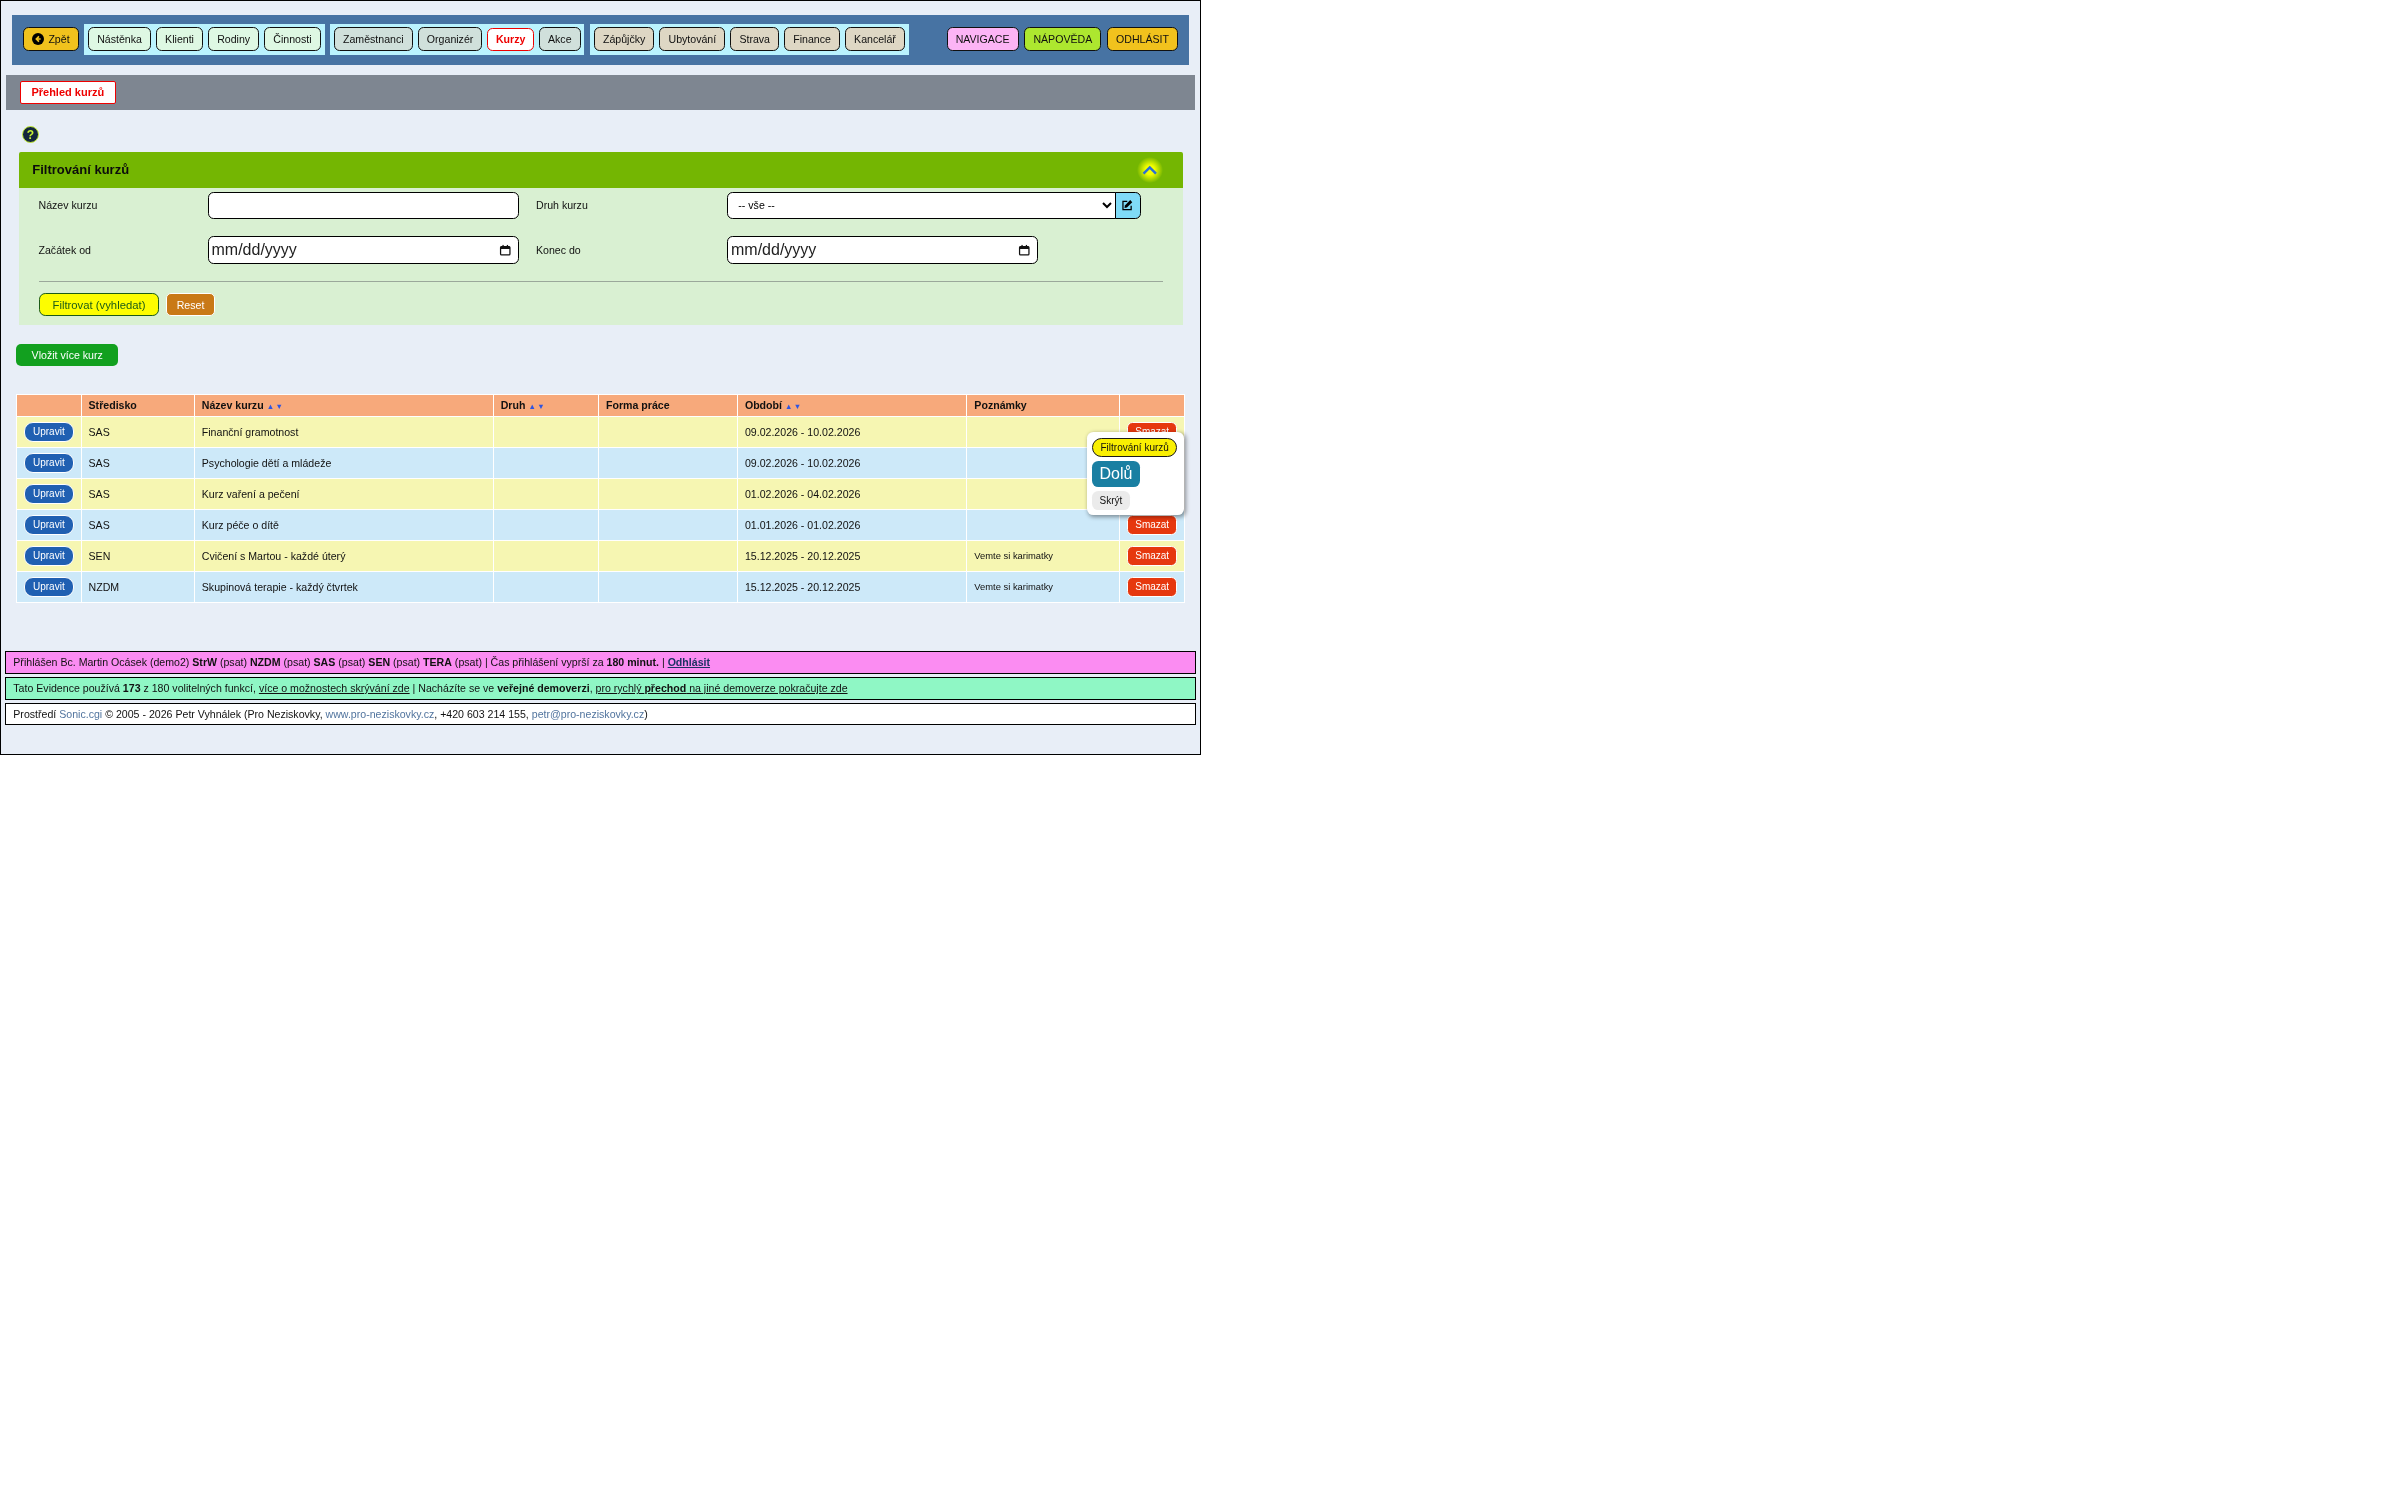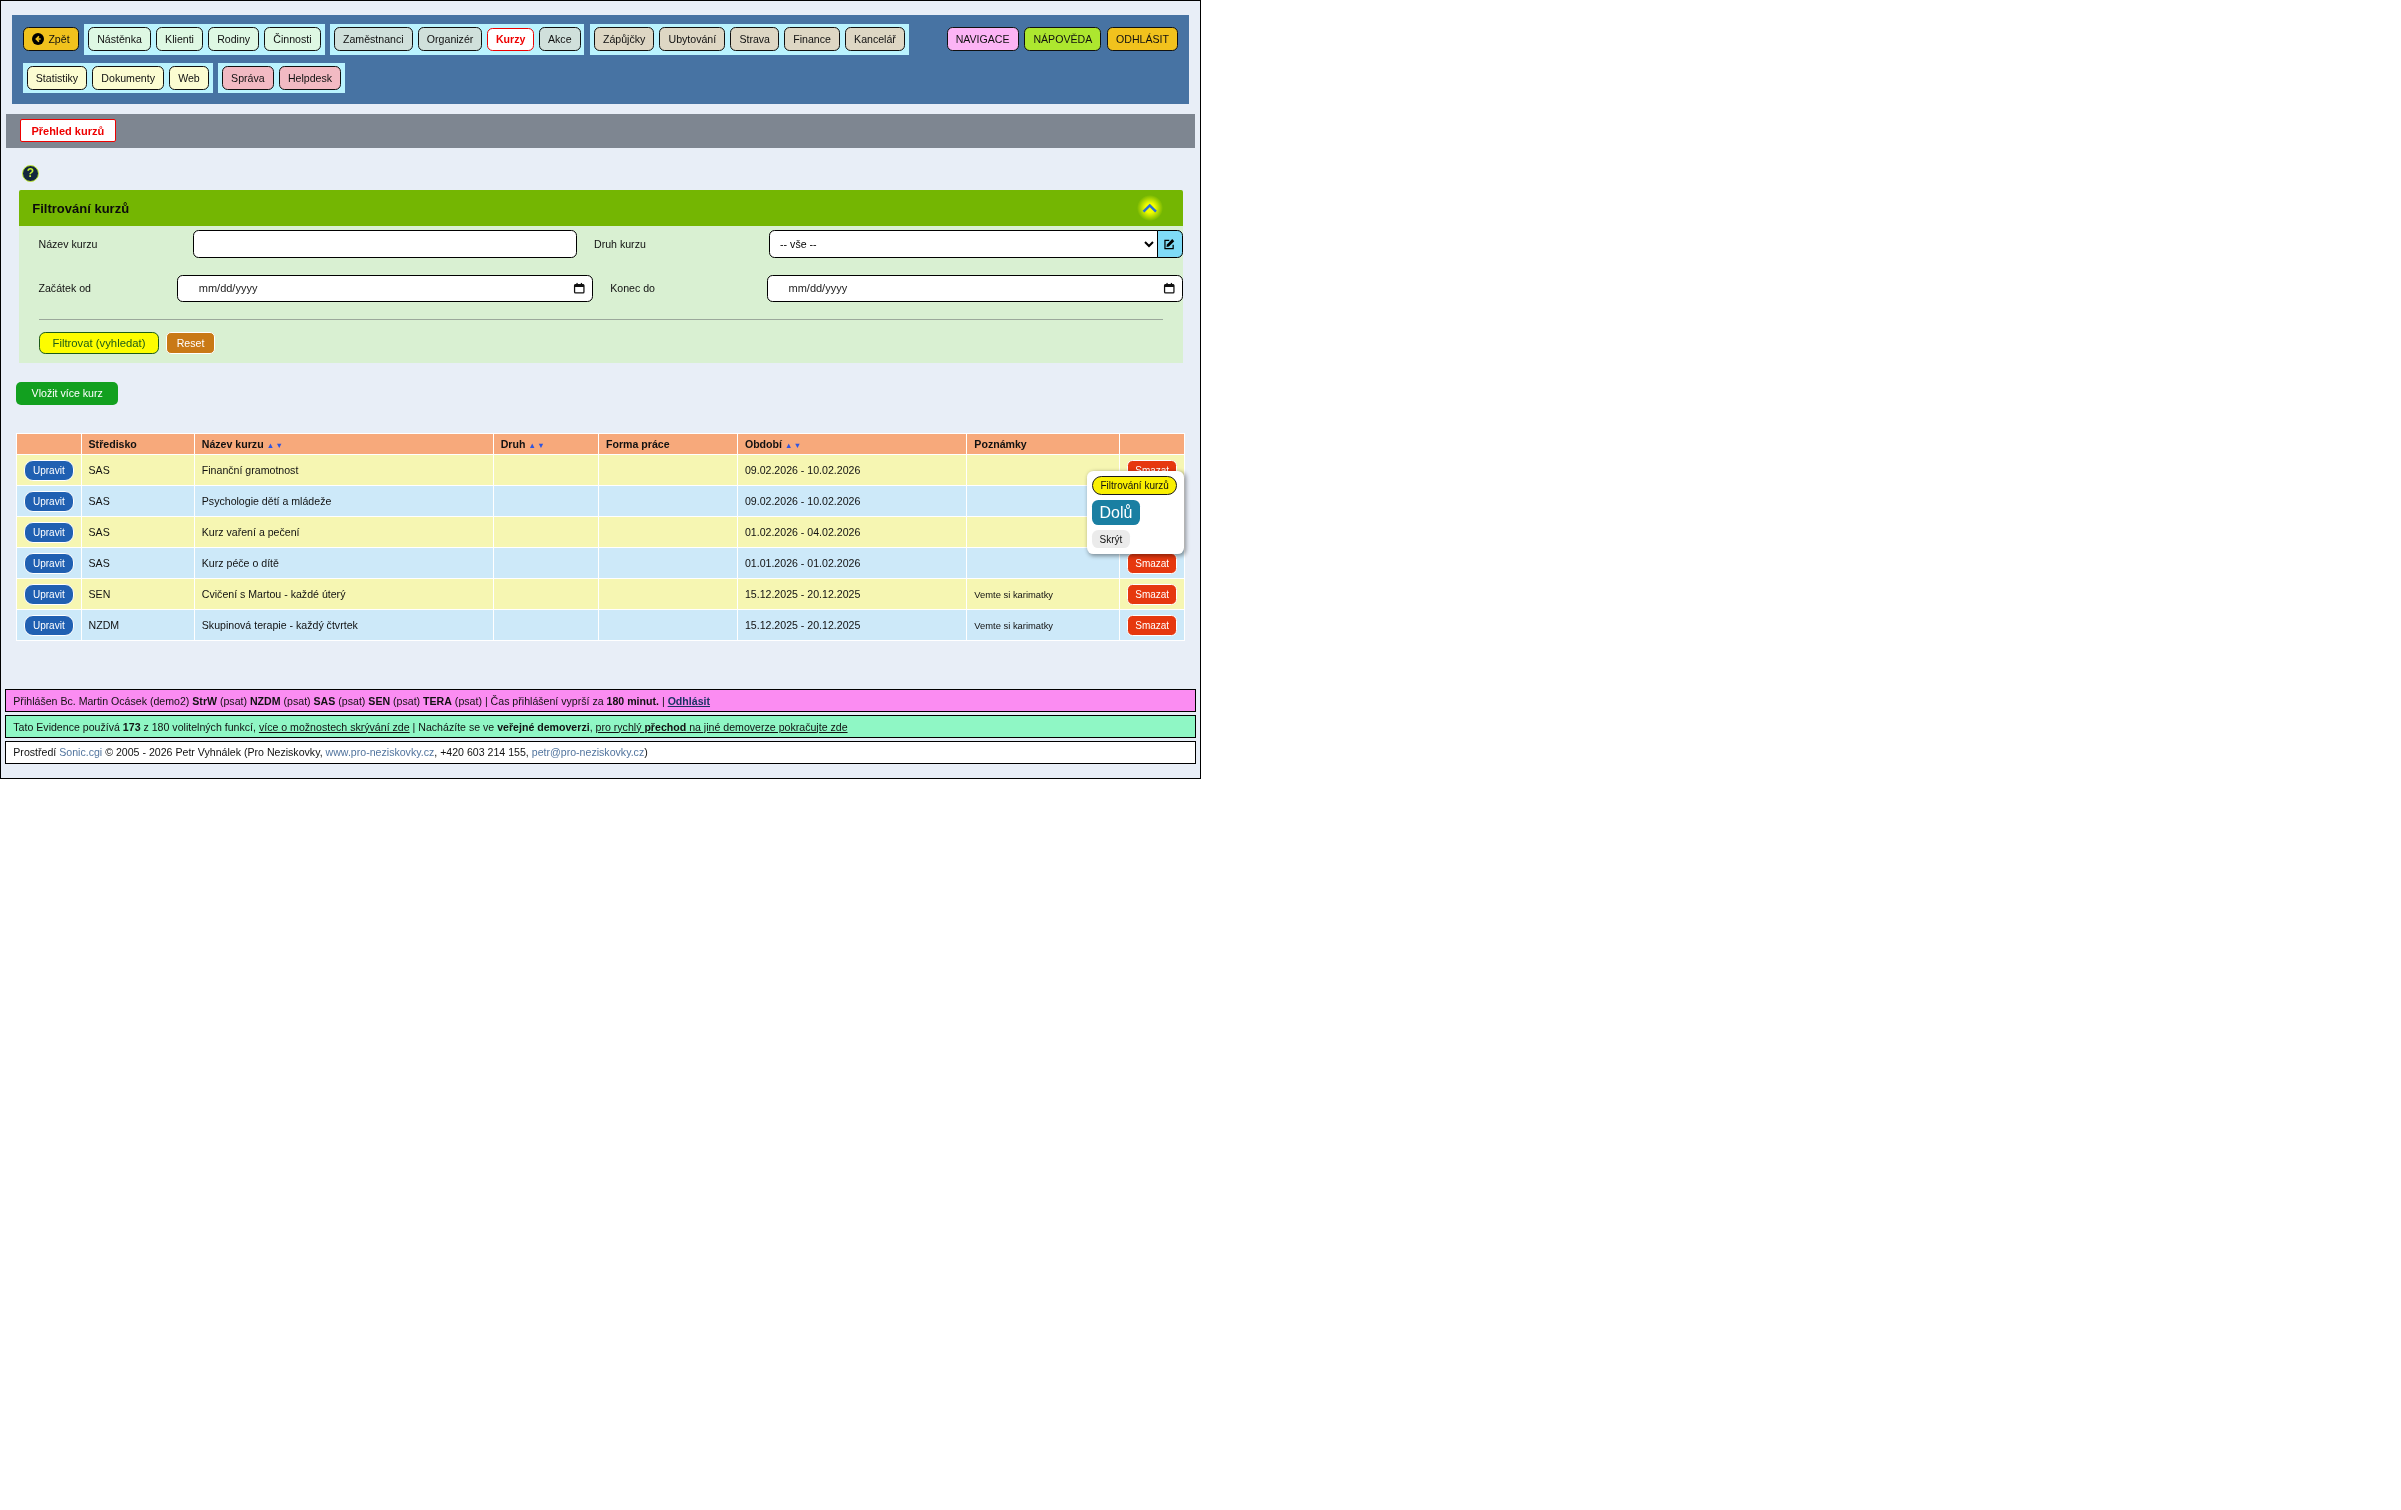--- a/index.html
+++ b/index.html
@@ -68,22 +68,22 @@
   .collapse-btn{
     position:absolute; right:20px; top:5px; width:26px; height:26px; border:none;
     background:radial-gradient(closest-side, #f2ff00 35%, rgba(242,255,0,0) 100%);
     display:flex; align-items:center; justify-content:center; border-radius:50%;
   }
   .filter-body{background:var(--panel_body); padding:3.8px 0 8.8px;}
   .frow{display:flex; align-items:center; margin-bottom:17px;}
   .frow label{width:189px; padding-left:20px; font-size:10.6px;}
   .frow label.l2{width:191px; padding-left:0; margin-left:17.5px;}
   .txt, .date-wrap input{
-    width:416px; height:27.5px; border:1.3px solid #000; border-radius:5.6px;
-    font-size:11px; padding:0 26px 0 21px; background:#fff;
+    width:311px; height:27.5px; border:1.3px solid #000; border-radius:5.6px;
+    font-size:16px; padding:0 26px 0 3px; background:#fff;
   }
   .txt{padding-right:8.8px;}
   .date-wrap{position:relative; display:inline-flex;}
   .date-wrap input::placeholder{color:#222; opacity:1;}
   .cal{position:absolute; right:7.5px; top:7.5px; pointer-events:none;}
   .select-wrap{display:inline-flex;}
   .select-wrap select{
     width:389px; height:27.5px; border:1.3px solid #000; border-radius:5.6px 0 0 5.6px;
     background:#fff; font-size:10.6px; padding:0 6.3px; font-family:"Liberation Sans",sans-serif;
   }
@@ -182,31 +182,20 @@
         <button class="navbtn tan">Ubytování</button>
         <button class="navbtn tan">Strava</button>
         <button class="navbtn tan">Finance</button>
         <button class="navbtn tan">Kancelář</button>
       </div>
       <div class="spacer"></div>
       <button class="navbtn pink">NAVIGACE</button>
       <button class="navbtn lime">NÁPOVĚDA</button>
       <button class="navbtn gold">ODHLÁSIT</button>
     </div>
-  <div class="nav-row" id="nav-row2">
-      <div class="navgroup">
-        <button class="navbtn cream">Statistiky</button>
-        <button class="navbtn cream">Dokumenty</button>
-        <button class="navbtn cream">Web</button>
-      </div>
-      <div class="navgroup">
-        <button class="navbtn rose">Správa</button>
-        <button class="navbtn rose">Helpdesk</button>
-      </div>
-    </div>
 </nav>
 
 <div class="graybar">
   <div class="overview-btn">Přehled kurzů</div>
 </div>
 
 <div class="help-icon">?</div>
 
 <section class="filter-panel">
   <header class="filter-head">

